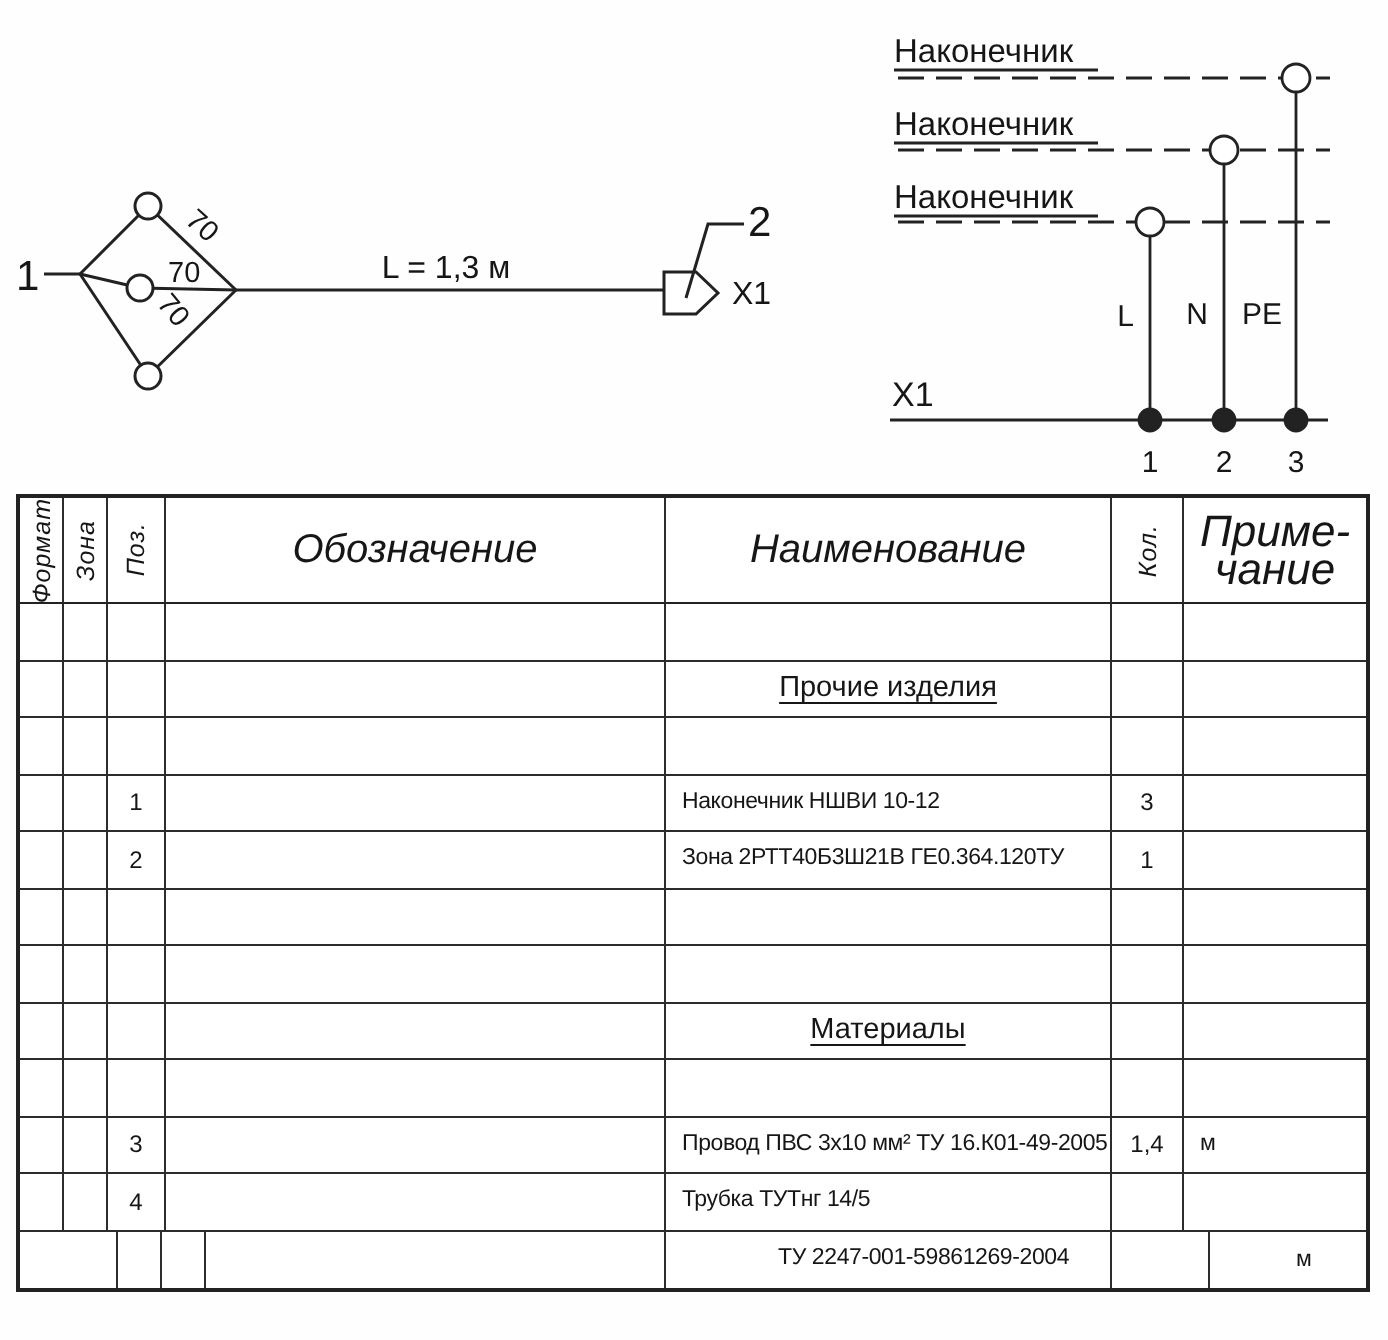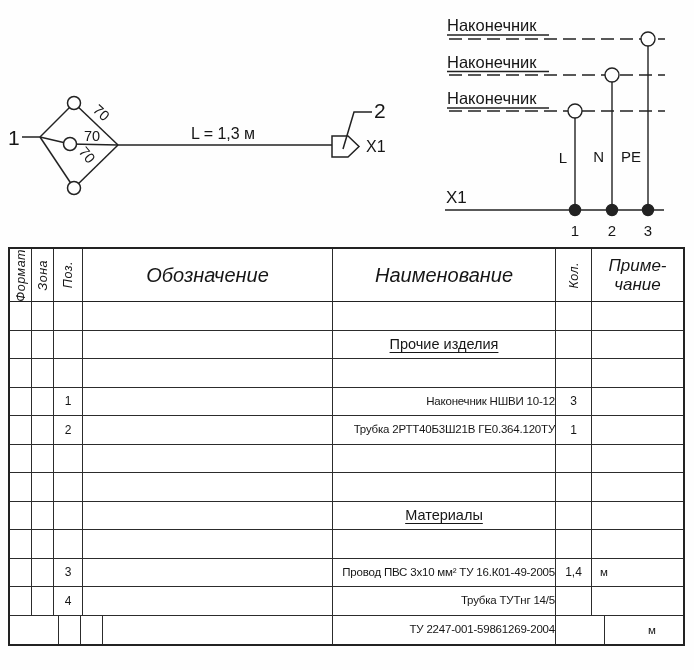--- a/index.html
+++ b/index.html
@@ -36,22 +36,22 @@
   .th .td{border-bottom:1.5px solid #222;}
   .vtext{
     writing-mode:vertical-rl;
     transform:rotate(180deg);
     font-style:italic;
     font-size:12.5px;
     letter-spacing:.5px;
     white-space:nowrap;
   }
   .hbig{font-style:italic;font-size:20px;}
-  .hnote{font-style:italic;font-size:17px;line-height:19px;text-align:center;}
-  .cell-name{justify-content:flex-end;padding-left:8px;}
+  .hnote{font-style:italic;font-size:22px;line-height:19px;text-align:center;}
+  .cell-name{justify-content:flex-start;padding-left:8px;}
   .nl{font-size:11.5px;line-height:13px;letter-spacing:-0.2px;white-space:nowrap;}
   .namewrap{display:flex;flex-direction:column;justify-content:center;}
   .section-title{
     font-size:14.5px;
     text-decoration:underline;
     text-underline-offset:3px;
     margin:0 auto;
   }
   .cell-name.centered{justify-content:center;padding-left:0;}
   .cell-pos,.cell-qty{font-size:12px;}
@@ -170,21 +170,21 @@
     <div style="display:contents">
       <div class="td"></div><div class="td"></div><div class="td cell-pos">1</div><div class="td"></div><div class="td cell-name">
           <div class="namewrap">
             <div class="nl">Наконечник НШВИ 10-12</div>
           </div>
         </div><div class="td cell-qty">3</div><div class="td cell-note last-col"></div>
     </div>
 
     <div style="display:contents">
       <div class="td"></div><div class="td"></div><div class="td cell-pos">2</div><div class="td"></div><div class="td cell-name">
-          <div class="nl">Трубка 2РТТ40Б3Ш21В ГЕ0.364.120ТУ</div>
+          <div class="nl">Зона 2РТТ40Б3Ш21В ГЕ0.364.120ТУ</div>
         </div><div class="td cell-qty">1</div><div class="td cell-note last-col"></div>
     </div>
 
     <div style="display:contents">
       <div class="td"></div><div class="td"></div><div class="td cell-pos"></div><div class="td"></div><div class="td cell-name"></div><div class="td cell-qty"></div><div class="td cell-note last-col"></div>
     </div>
 
     <div style="display:contents">
       <div class="td"></div><div class="td"></div><div class="td cell-pos"></div><div class="td"></div><div class="td cell-name"></div><div class="td cell-qty"></div><div class="td cell-note last-col"></div>
     </div>

